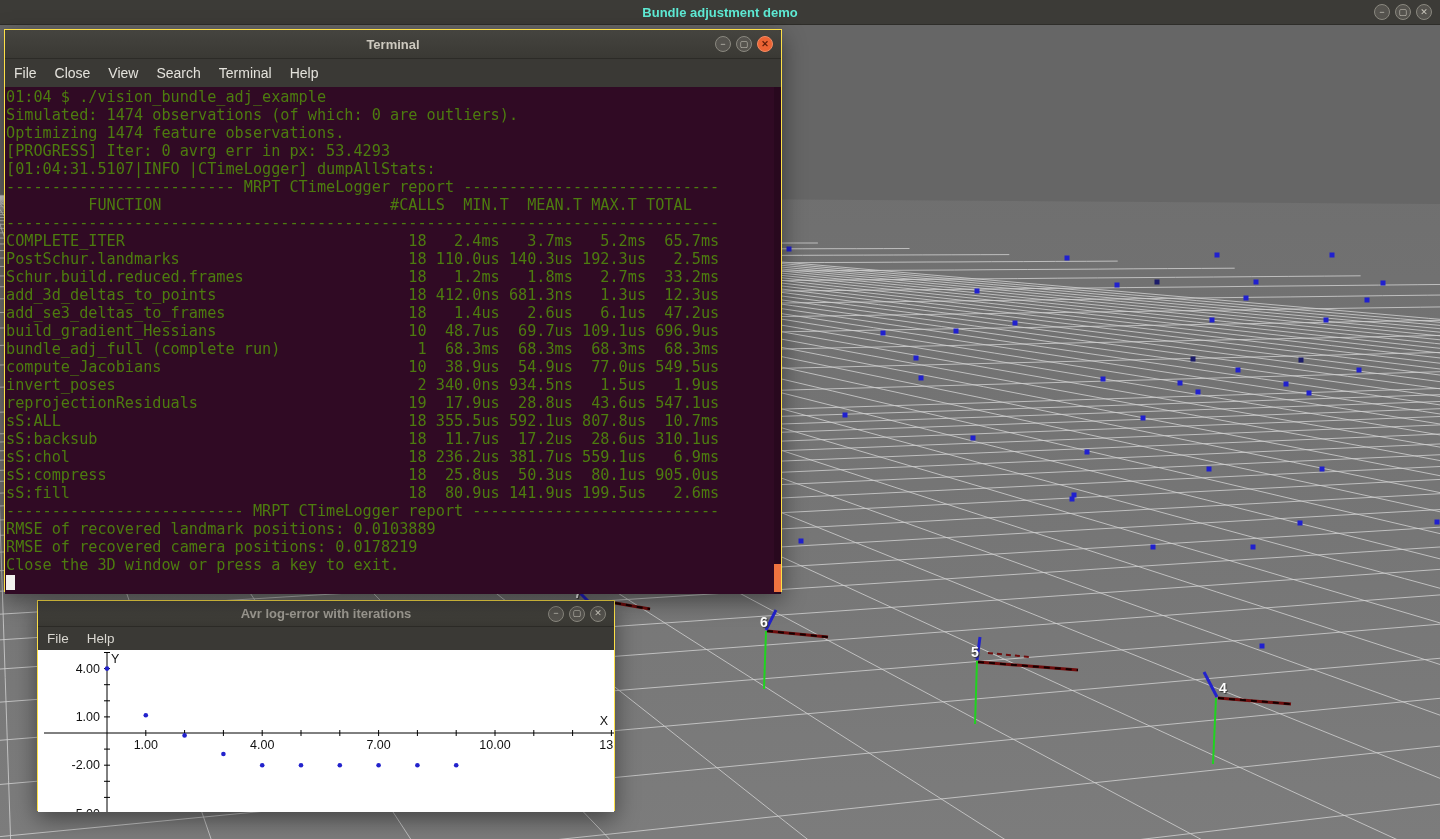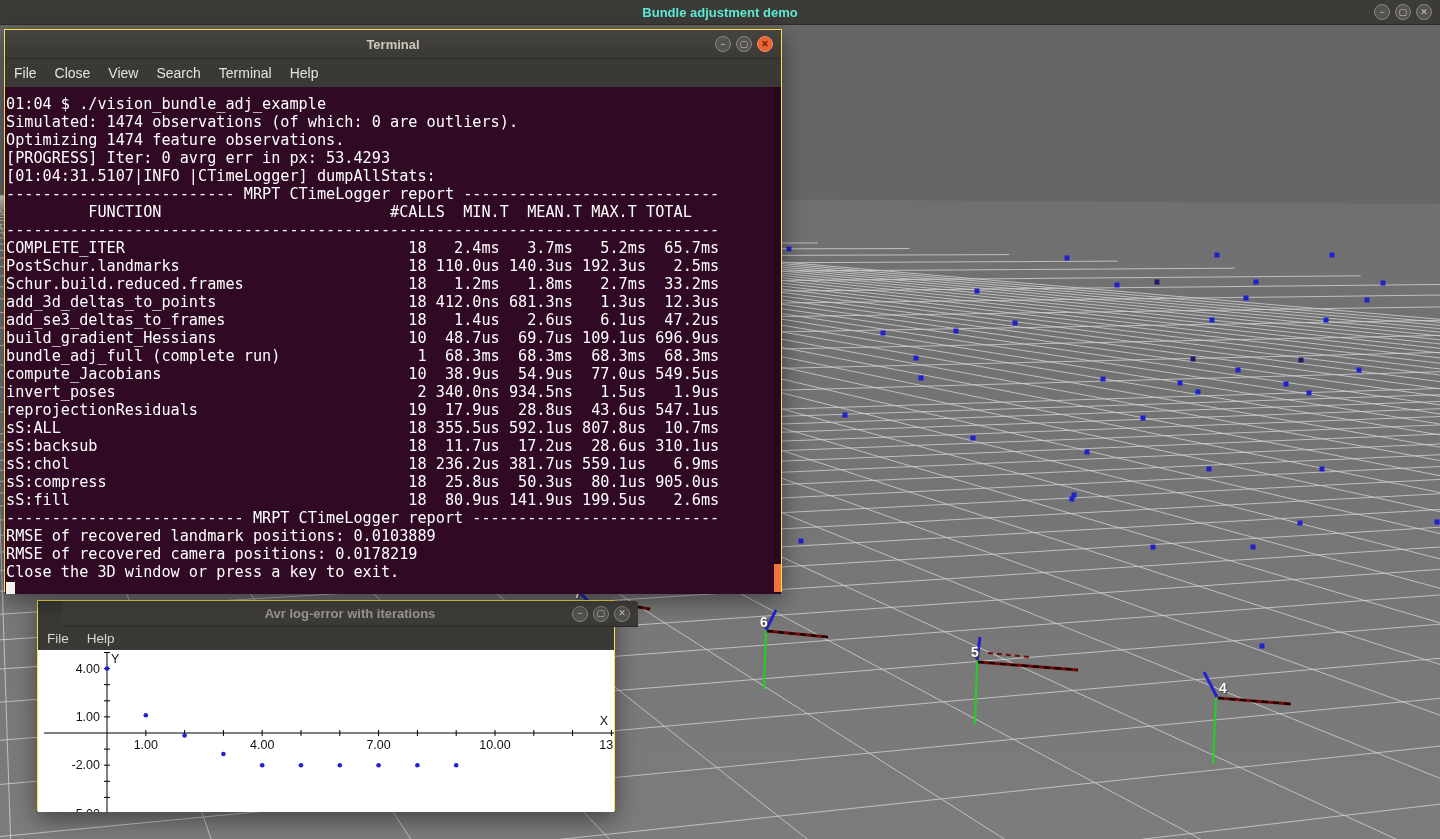--- a/index.html
+++ b/index.html
@@ -25,28 +25,28 @@
             border-radius:3px 3px 0 0;}
   .titlebar .title{font-size:13px;font-weight:bold;}
   .menubar{display:flex;align-items:center;background:#3a3935;color:#e4e2dc;font-size:14px;}
   .menubar .mitem{padding:3px 9px;cursor:default;}
   
   #term-window{left:4px;top:29px;width:778px;height:563px;z-index:10;}
   #term-window .titlebar{height:28px;}
   #term-window .title{color:#cdc9bf;}
   #term-window .menubar{height:28px;}
   #term-body{position:relative;width:100%;height:507px;background:#300a24;overflow:hidden;}
-  #term-pre{margin:0;padding:8px 0 0 1px;font-family:"DejaVu Sans Mono",monospace;
-            font-size:15.2px;line-height:18px;color:#ffffff;white-space:pre;}
+  #term-pre{margin:0;padding:1px 0 0 1px;font-family:"DejaVu Sans Mono",monospace;
+            font-size:15.2px;line-height:18px;color:#4d7c0f;white-space:pre;}
   #cursor{display:inline-block;width:9px;height:15px;background:#f2f1ee;vertical-align:-2px;}
   #term-scroll{position:absolute;right:0;top:0;width:7px;height:100%;background:rgba(0,0,0,.15);}
   #term-thumb{position:absolute;right:0;bottom:2px;width:7px;height:28px;background:#ee7340;}
   
   #plot-window{left:37px;top:600px;width:578px;height:211px;z-index:9;}
-  #plot-window .titlebar{height:25px;margin-left:24px;}
+  #plot-window .titlebar{height:25px;}
   #plot-window .title{color:#9d9a92;}
   #plot-window .menubar{height:23px;font-size:13.5px;color:#d9d7d1;}
   #plot-body{width:576px;height:162px;background:#ffffff;}
   svg text{font-family:"Liberation Sans",sans-serif;}
 </style>
 </head>
 <body>
 
 <div id="screen">
 

